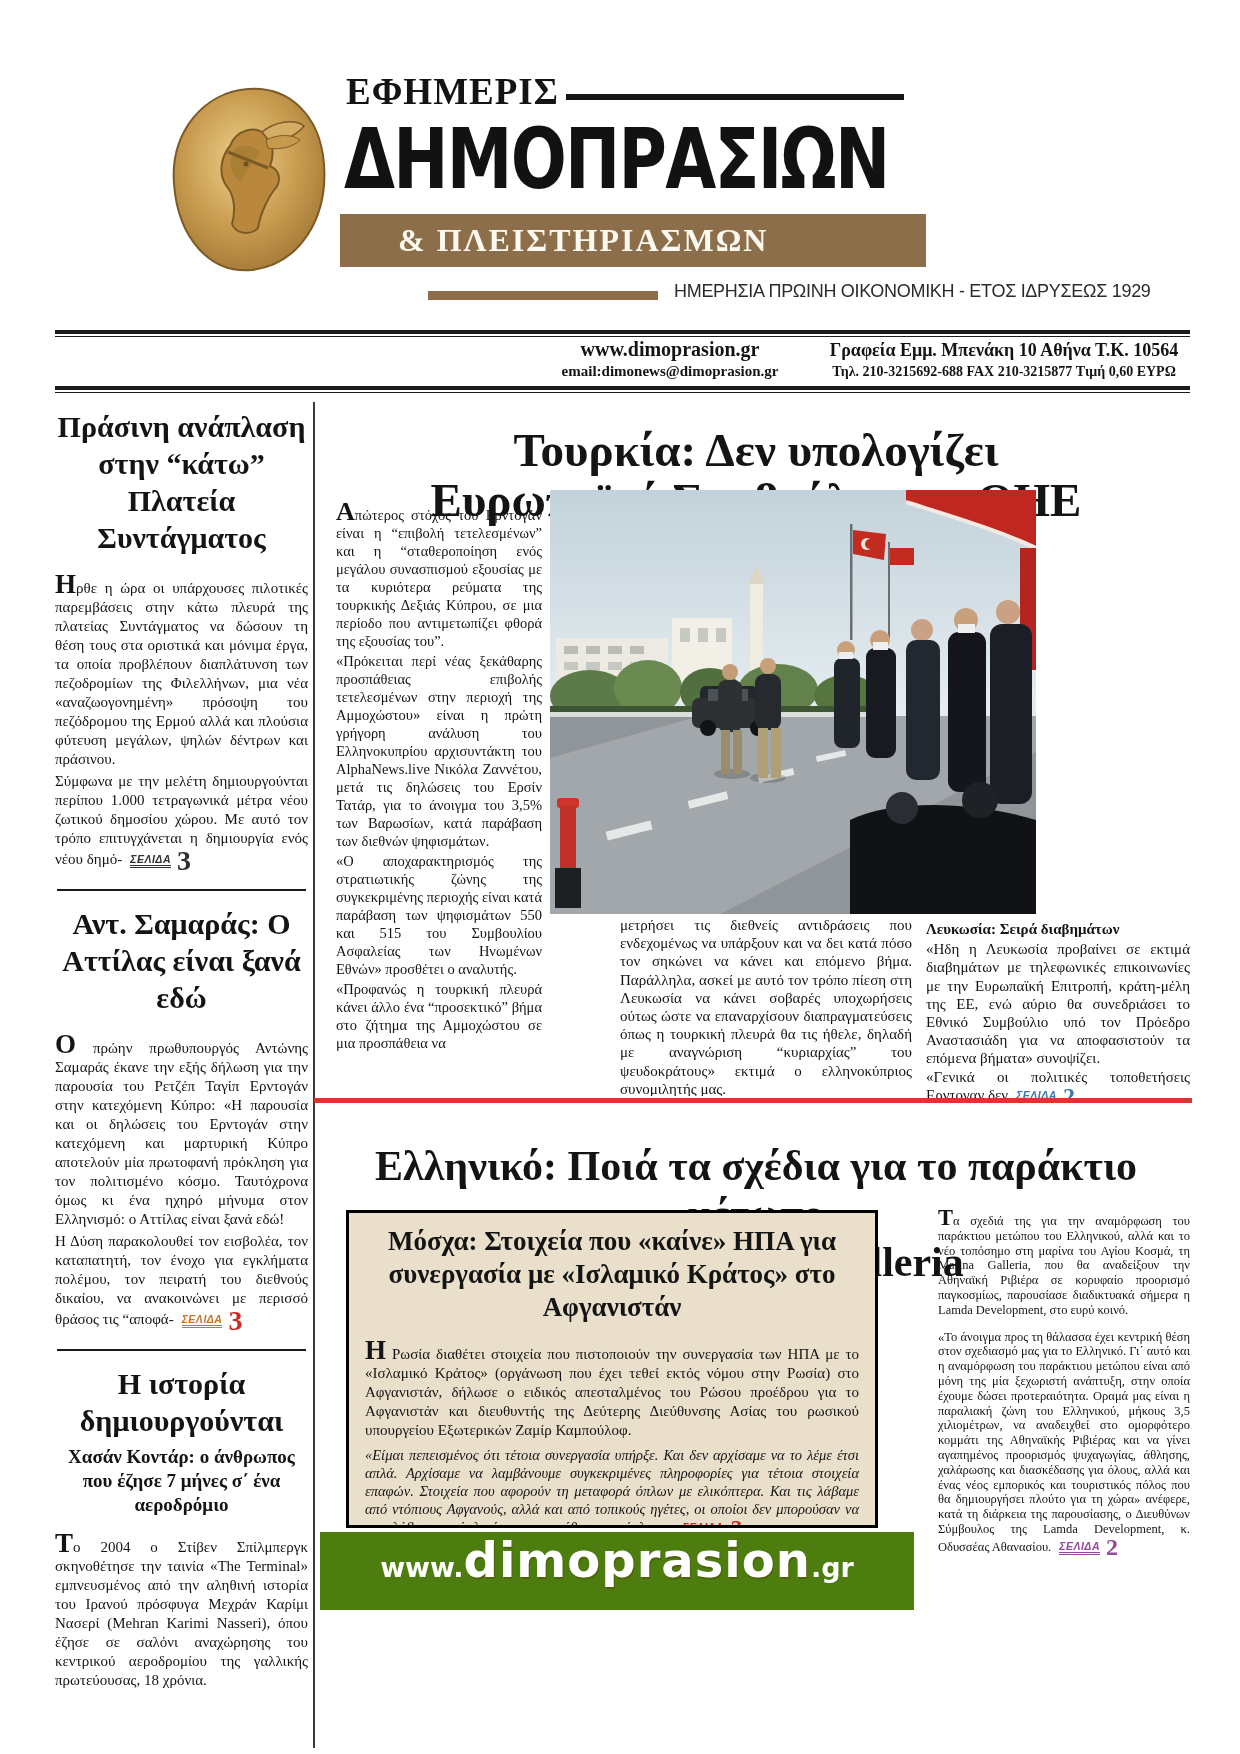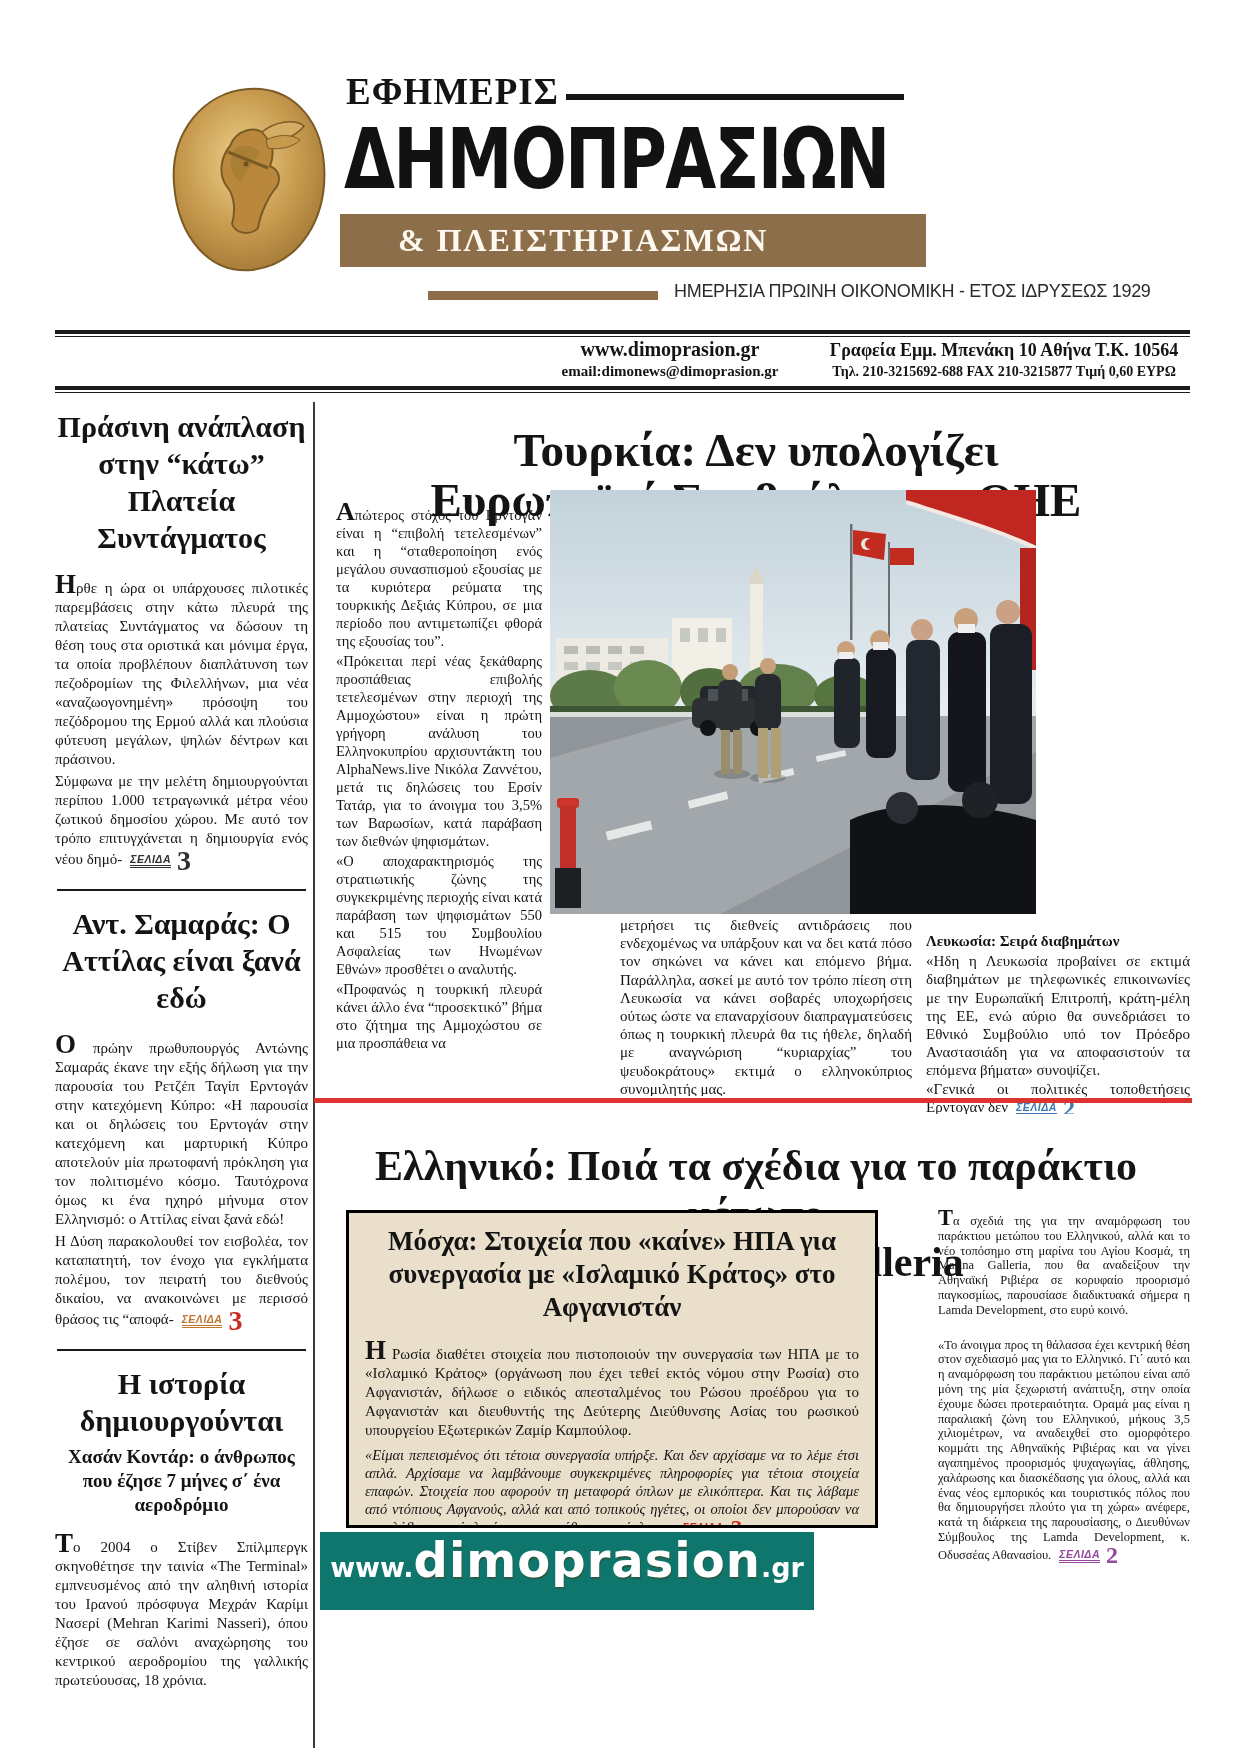--- a/index.html
+++ b/index.html
@@ -60,45 +60,45 @@
               font-size:47px;line-height:50px}
   .t-col1{position:absolute;left:16px;top:96px;width:206px;height:598px;overflow:hidden;
           font-size:14.5px;line-height:18px;text-align:justify}
   .t-col1 p{margin:0}
   .t-col1 p + p{margin-top:2px}
   .photo{position:absolute;left:230px;top:86px;width:486px;height:424px;background:#c2cdd4;overflow:hidden}
   .photo svg{display:block}
   .t-col2{position:absolute;left:300px;top:512px;width:292px;height:180px;overflow:hidden;
           font-size:15px;line-height:18.2px;text-align:justify}
   .t-col2 p{margin:0}
-  .t-col3{position:absolute;left:606px;top:528px;width:264px;height:182px;overflow:hidden;
+  .t-col3{position:absolute;left:606px;top:516px;width:264px;height:182px;overflow:hidden;
           font-size:15px;line-height:18.2px;text-align:justify}
   .t-col3 p{margin:0}
   .t-col3 .colhead{font-weight:bold;margin-bottom:2px;text-align:left}
   .red-rule{position:absolute;left:-6px;top:694px;width:878px;height:5px;background:#dd3431}
   .e-headline{position:absolute;left:0;top:710px;width:872px;text-align:center;font-weight:bold;
               font-size:42px;line-height:48px}
 
   .m-box{position:absolute;left:26px;top:806px;width:532px;height:318px;box-sizing:border-box;
          border:3px solid #000;background:#e9dfca;padding:10px 16px;overflow:hidden}
   .m-title{font-size:27px;line-height:33px;font-weight:bold;text-align:center;margin:2px 0 14px}
   .m-box p{margin:0;text-align:justify}
   .m-p1{font-weight:normal;font-size:15px;line-height:19px}
   .m-p2{font-style:italic;font-size:14.5px;line-height:18px;margin-top:6px !important}
 
-  .banner{position:absolute;left:0;top:1128px;width:494px;height:78px;background:#0f766e;
+  .banner{position:absolute;left:0;top:1128px;width:594px;height:78px;background:#4d7c0f;
           display:flex;align-items:baseline;justify-content:center;color:#ffffff;
           font-family:"DejaVu Sans","Liberation Sans",sans-serif;font-weight:bold}
   .banner .b-small{font-size:27px}
   .banner .b-big{font-size:48px;letter-spacing:1px;text-shadow:1px 2px 0 rgba(90,45,0,.35)}
 
   .e-col{position:absolute;left:618px;top:804px;width:252px;height:540px;overflow:hidden;
          font-size:12.5px;line-height:14.8px;text-align:justify}
   .e-col p{margin:0}
-  .e-col p + p{margin-top:20px}
+  .e-col p + p{margin-top:12px}
 </style>
 </head>
 <body>
 
 <div class="page">
 
   <div class="coin">
     <svg width="158" height="188" viewBox="0 0 158 188">
       <defs>
         <radialGradient id="gold" cx="45%" cy="40%" r="70%">

